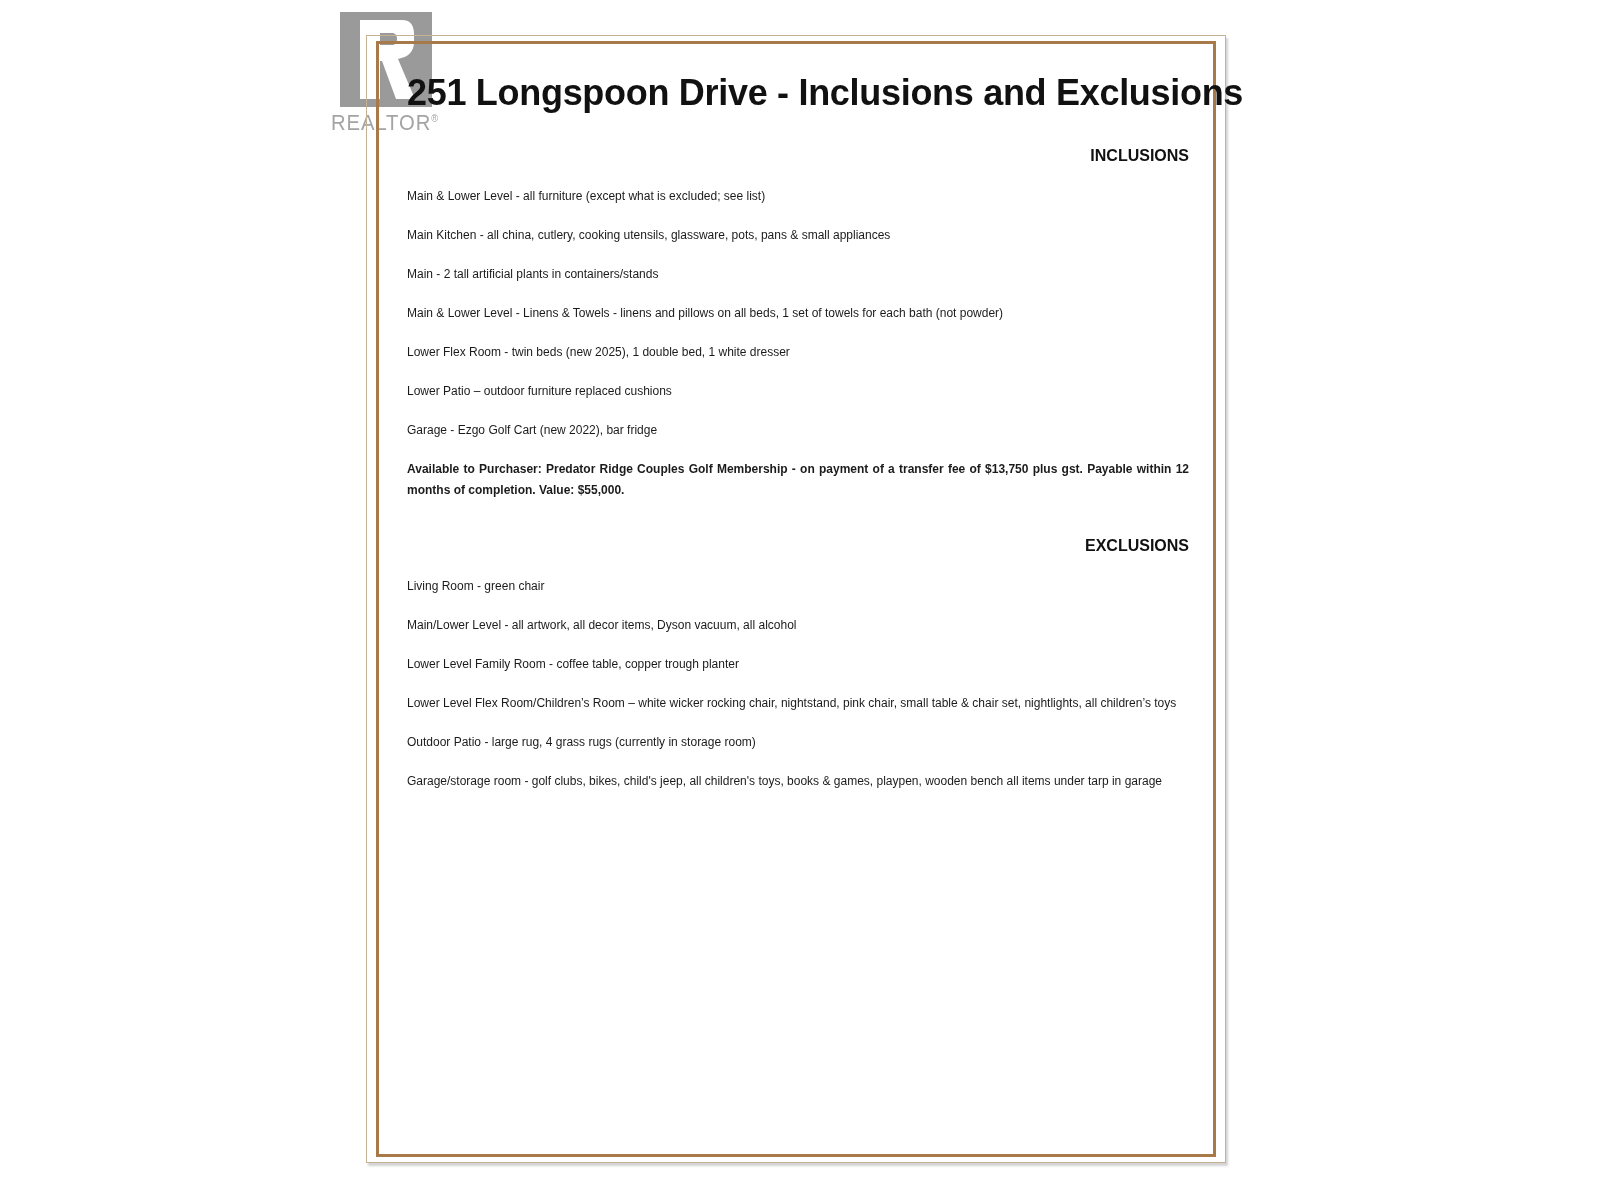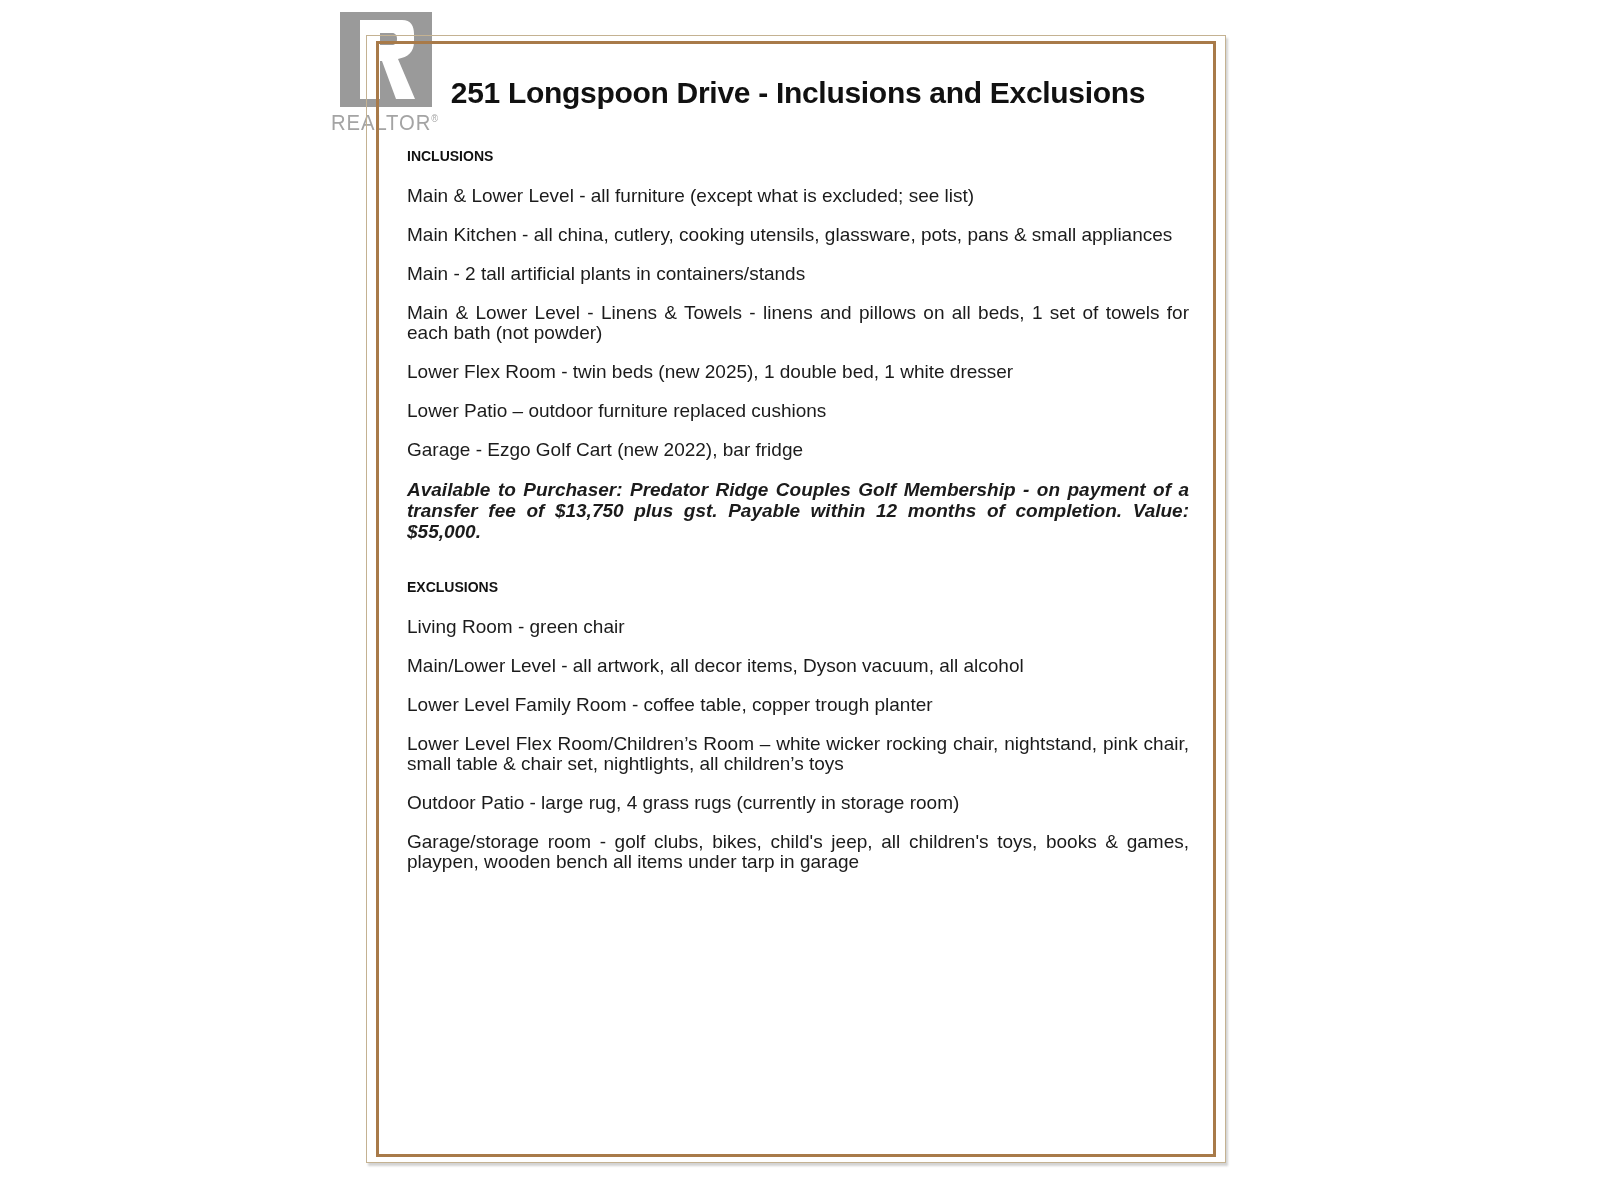--- a/index.html
+++ b/index.html
@@ -66,48 +66,47 @@
     right: 9px;
     border: 3px solid #a87a49;
     background: transparent;
   }
   .content {
     padding: 26px 24px 0 28px;
   }
 
   .page-title {
     margin: 4px 0 0 0;
-    font-size: 30px;
+    font-size: 36px;
     line-height: 37px;
     font-weight: 700;
     letter-spacing: -0.3px;
     text-align: center;
     color: #111;
     white-space: nowrap;
   }
 
   .section-heading {
     margin: 34px 0 0 0;
-    font-size: 14px;
+    font-size: 16px;
     line-height: 22px;
     font-weight: 700;
-    text-align: left;
+    text-align: right;
     color: #111;
   }
 
   .item {
     margin: 19px 0 0 0;
-    font-size: 19px;
+    font-size: 12px;
     line-height: 20px;
     text-align: justify;
   }
   .highlight {
     font-weight: 700;
     line-height: 21px;
-    font-style: italic;
   }
 </style>
 </head>
 <body>
 
 <div id="canvas">
 
   <div class="logo">
     <svg class="logo-square" viewBox="0 0 92 95" aria-hidden="true">
       <rect x="0" y="0" width="92" height="95" fill="#9a9a9a"></rect>

